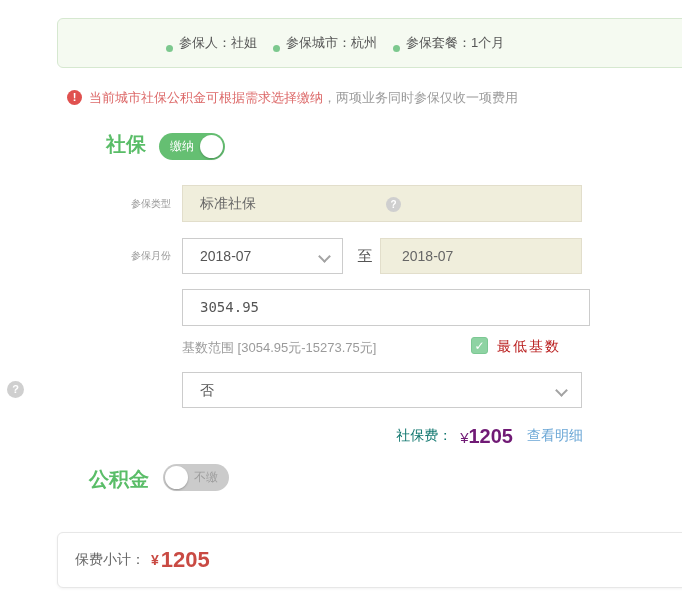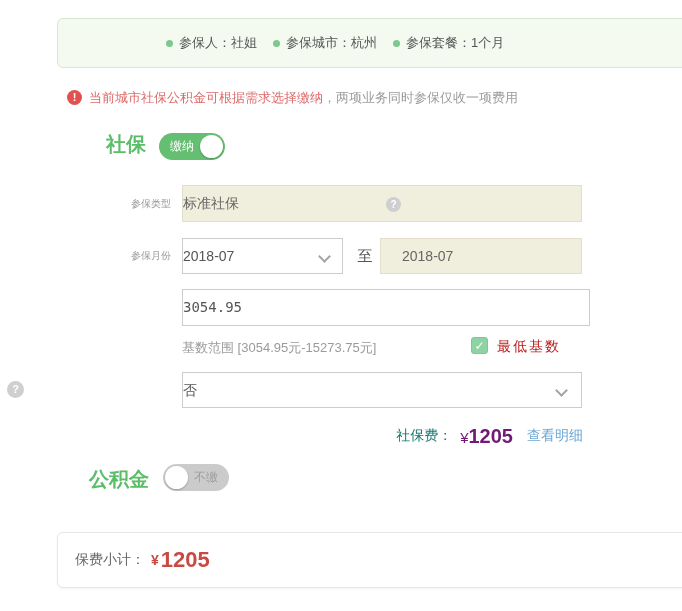--- a/index.html
+++ b/index.html
@@ -3,21 +3,21 @@
 <meta charset="utf-8">
 <style>
   * { margin:0; padding:0; box-sizing:border-box; }
   body { background:#fff; font-family:"Liberation Sans","DejaVu Sans",sans-serif; }
   .page { position:relative; width:682px; height:611px; background:#ffffff; overflow:hidden; }
 
   
   .summary-box { position:absolute; left:57px; top:18px; width:645px; height:50px;
     background:#f5faf1; border:1px solid #d6e8d0; border-radius:6px;
     display:flex; align-items:center; padding-left:108px; gap:16px; }
-  .summary-item { display:flex; align-items:center; gap:6px; }
+  .summary-item { display:flex; align-items:flex-end; gap:6px; }
   .dot { width:7px; height:7px; border-radius:50%; background:#7cc88e; }
   .summary-label { font-size:13px; color:#555; }
 
   
   .notice { position:absolute; left:67px; top:88px; display:flex; align-items:center; gap:7px; }
   .alert-icon { width:15px; height:15px; border-radius:50%; background:#e0514f; color:#fff;
     font-size:11px; font-weight:bold; text-align:center; line-height:15px; flex:0 0 auto; }
   .notice-highlight { font-size:13px; color:#dd6a6a; }
   .notice-rest { font-size:13px; color:#9b9b9b; }
 
@@ -36,21 +36,21 @@
   .knob { position:absolute; top:2px; width:23px; height:23px; border-radius:50%;
     background:#fff; box-shadow:0 1px 2px rgba(0,0,0,.25); }
   .toggle-on .knob { right:2px; }
   .toggle-off .knob { left:2px; }
 
   
   .field-label { position:absolute; left:60px; width:111px; text-align:right;
     font-size:10px; color:#999; }
   .lh37 { line-height:37px; } .lh36 { line-height:36px; }
   .input, .select { position:absolute; background:#fff; border:1px solid #cccccc;
-    font-size:14px; color:#555; }
+    font-size:14px; color:#555; padding-left:17px; }
   .disabled { background:#f0eedc; border:1px solid #e2decb; color:#666; }
   .chevron { position:absolute; top:13px; width:9px; height:9px;
     border-left:2px solid #a3a3a3; border-bottom:2px solid #a3a3a3;
     transform:rotate(-45deg); }
   .q-icon { border-radius:50%; background:#cfcfcf; color:#fff; font-weight:bold;
     text-align:center; }
 
   .row-type-input  { left:182px; top:185px; width:400px; height:37px; line-height:35px; }
   .q-in-input { position:absolute; left:203px; top:11px; width:15px; height:15px;
     font-size:10px; line-height:15px; }

